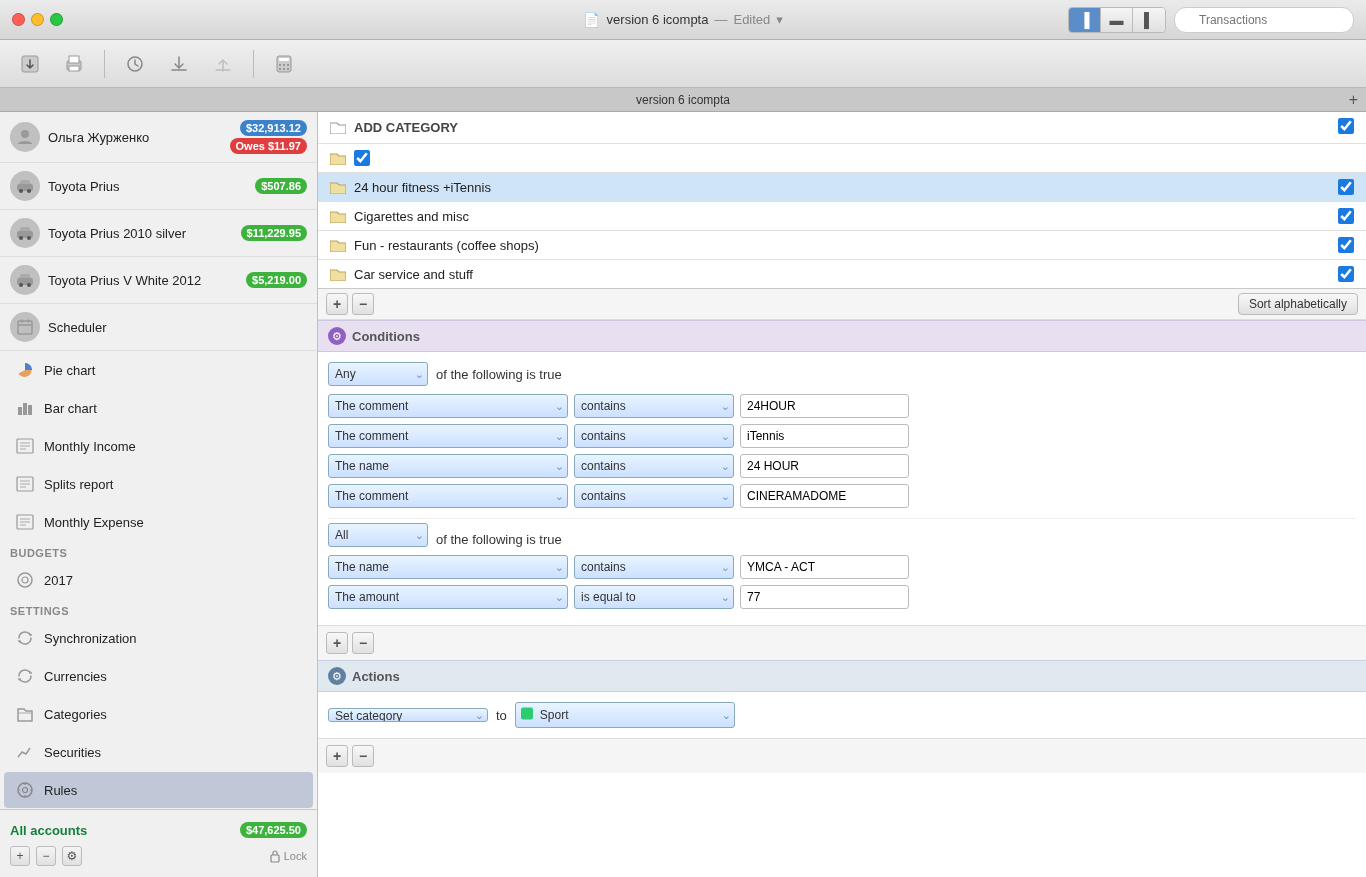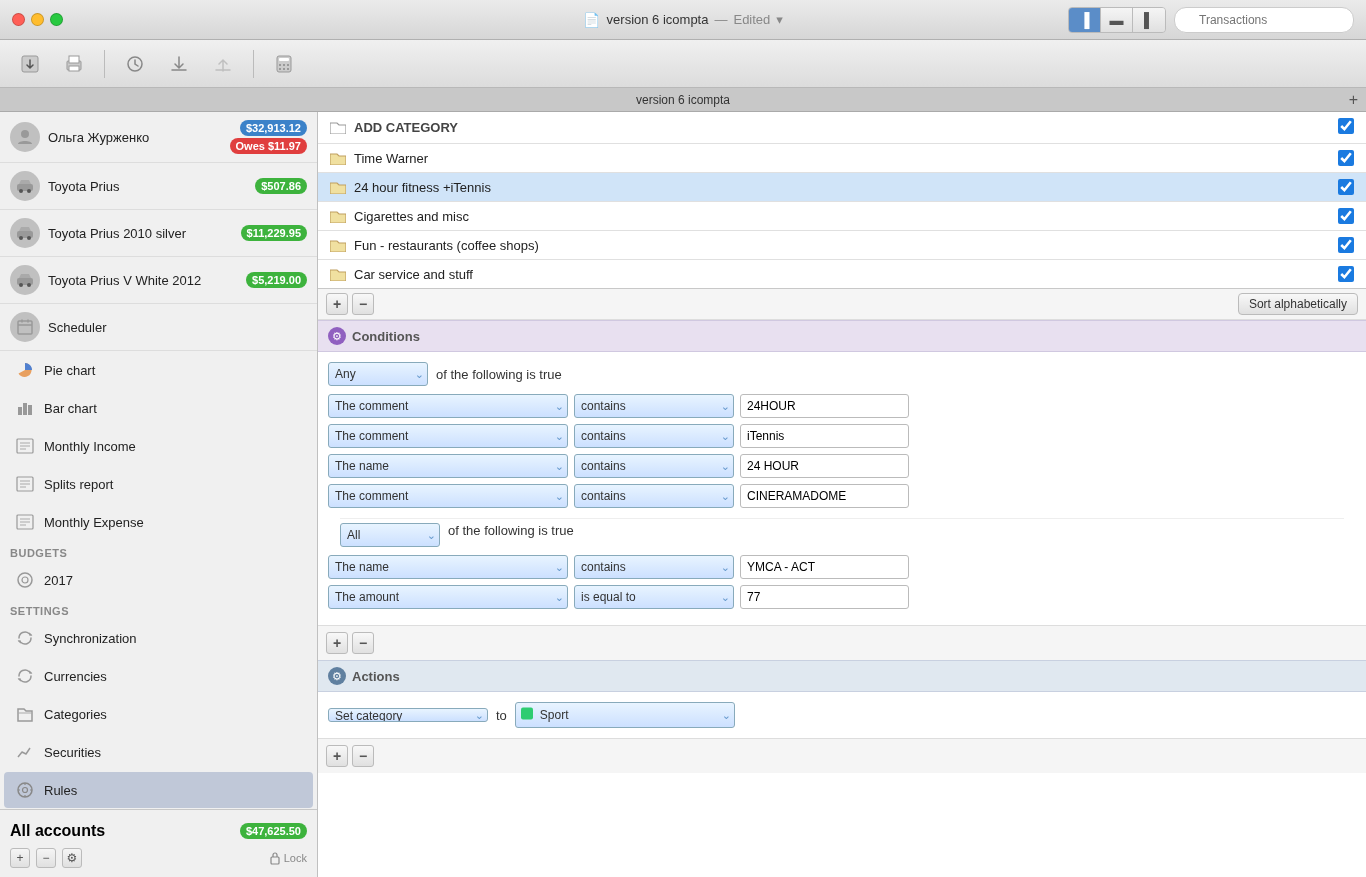--- a/index.html
+++ b/index.html
@@ -77,21 +77,21 @@
     .badge-blue { background: #3b82c9; }
 
     .sidebar-section { padding: 6px 10px 2px 10px; font-size: 11px; font-weight: bold; color: #888; text-transform: uppercase; letter-spacing: 0.5px; }
     .sidebar-item { display: flex; align-items: center; padding: 7px 10px; gap: 8px; cursor: pointer; border-radius: 4px; margin: 1px 4px; }
     .sidebar-item.active { background: #c0c8d8; }
     .sidebar-item-icon { width: 22px; height: 22px; display: flex; align-items: center; justify-content: center; color: #666; font-size: 16px; flex-shrink: 0; }
     .sidebar-item-label { font-size: 13px; color: #222; flex: 1; }
 
     .sidebar-footer { border-top: 1px solid #c8c8c8; padding: 8px 10px; }
     .all-accounts-row { display: flex; align-items: center; justify-content: space-between; padding: 4px 0; }
-    .all-accounts-label { font-size: 16px; font-weight: bold; color: #000000; }
+    .all-accounts-label { font-size: 13px; font-weight: bold; color: #15803d; }
     .sidebar-actions { display: flex; gap: 6px; align-items: center; padding: 4px 0; }
     .small-btn { width: 20px; height: 20px; background: linear-gradient(to bottom, #f5f5f5, #e0e0e0); border: 1px solid #bbb; border-radius: 3px; cursor: pointer; display: flex; align-items: center; justify-content: center; font-size: 12px; color: #555; }
     .lock-btn { font-size: 11px; color: #888; display: flex; align-items: center; gap: 3px; margin-left: auto; cursor: pointer; }
 
     
     .content { flex: 1; display: flex; flex-direction: column; background: white; overflow: hidden; }
 
     
     .rules-list { border-bottom: 1px solid #c8c8c8; }
     .rule-item { display: flex; align-items: center; padding: 6px 12px; gap: 8px; border-bottom: 1px solid #e0e0e0; }
@@ -118,21 +118,21 @@
     .conditions-body { padding: 10px; }
     .condition-any-row { display: flex; align-items: center; gap: 8px; margin-bottom: 8px; }
     .condition-row { display: flex; align-items: center; gap: 6px; margin-bottom: 6px; }
     .select-wrap { position: relative; display: inline-flex; align-items: center; }
     .select-wrap::after { content: '⌄'; position: absolute; right: 4px; font-size: 11px; color: #6699cc; pointer-events: none; }
     .select-wrap select { height: 24px; border: 1px solid #8ab; border-radius: 3px; background: linear-gradient(to bottom, #e8f4ff, #cce0ff); font-size: 12px; color: #333; padding: 0 18px 0 6px; appearance: none; -webkit-appearance: none; cursor: pointer; min-width: 240px; }
     .select-wrap.narrow select { min-width: 160px; }
     .select-wrap.medium select { min-width: 100px; }
     .cond-value { height: 24px; border: 1px solid #bbb; border-radius: 3px; background: white; font-size: 12px; padding: 0 6px; min-width: 100px; }
     .cond-label { font-size: 13px; color: #333; white-space: nowrap; }
-    .all-of-row { display: flex; align-items: flex-start; gap: 8px; margin: 10px 12px 8px; padding-top: 4px; border-top: 1px solid #eee; }
+    .all-of-row { display: flex; align-items: flex-end; gap: 8px; margin: 10px 0 8px; padding-top: 4px; border-top: 1px solid #eee; }
 
     
     .actions-body { padding: 10px; }
     .action-row { display: flex; align-items: center; gap: 8px; }
     .action-select-wrap { position: relative; display: inline-flex; align-items: center; }
     .action-select-wrap::after { content: '⌄'; position: absolute; right: 4px; font-size: 11px; color: #6699cc; pointer-events: none; }
     .action-select-wrap select { height: 26px; border: 1px solid #8ab; border-radius: 3px; background: linear-gradient(to bottom, #e8f4ff, #cce0ff); font-size: 12px; color: #333; padding: 0 18px 0 6px; appearance: none; -webkit-appearance: none; cursor: pointer; }
     .category-select-wrap { position: relative; display: inline-flex; align-items: center; }
     .category-select-wrap::after { content: '⌄'; position: absolute; right: 4px; font-size: 11px; color: #6699cc; pointer-events: none; }
     .category-select-wrap select { height: 26px; border: 1px solid #8ab; border-radius: 3px; background: linear-gradient(to bottom, #e8f4ff, #cce0ff); font-size: 12px; color: #333; padding: 0 18px 0 6px; appearance: none; -webkit-appearance: none; cursor: pointer; min-width: 220px; }
@@ -478,21 +478,20 @@
         <input type="checkbox" checked="" style="width: 16px; height: 16px; accent-color: rgb(26, 122, 224);">
       </div>
     </div>
 
     <div class="rules-list">
 
       <div class="rule-item">
         <svg width="16" height="13" viewBox="0 0 16 13" fill="none">
             <path d="M0 2h7l2 2h7v9H0z" fill="#f0e0a0" stroke="#c0a060" stroke-width="1.2"></path>
           </svg>
-        <span class="rule-name">Time Warner</span>
         <input type="checkbox" checked="" style="width: 16px; height: 16px; accent-color: rgb(26, 122, 224);">
       </div>
 
       <div class="rule-item selected">
         <svg width="16" height="13" viewBox="0 0 16 13" fill="none">
             <path d="M0 2h7l2 2h7v9H0z" fill="#f0e0a0" stroke="#c0a060" stroke-width="1.2"></path>
           </svg>
         <span class="rule-name">24 hour fitness +iTennis</span>
         <input type="checkbox" checked="" style="width: 16px; height: 16px; accent-color: rgb(26, 122, 224);">
       </div>

